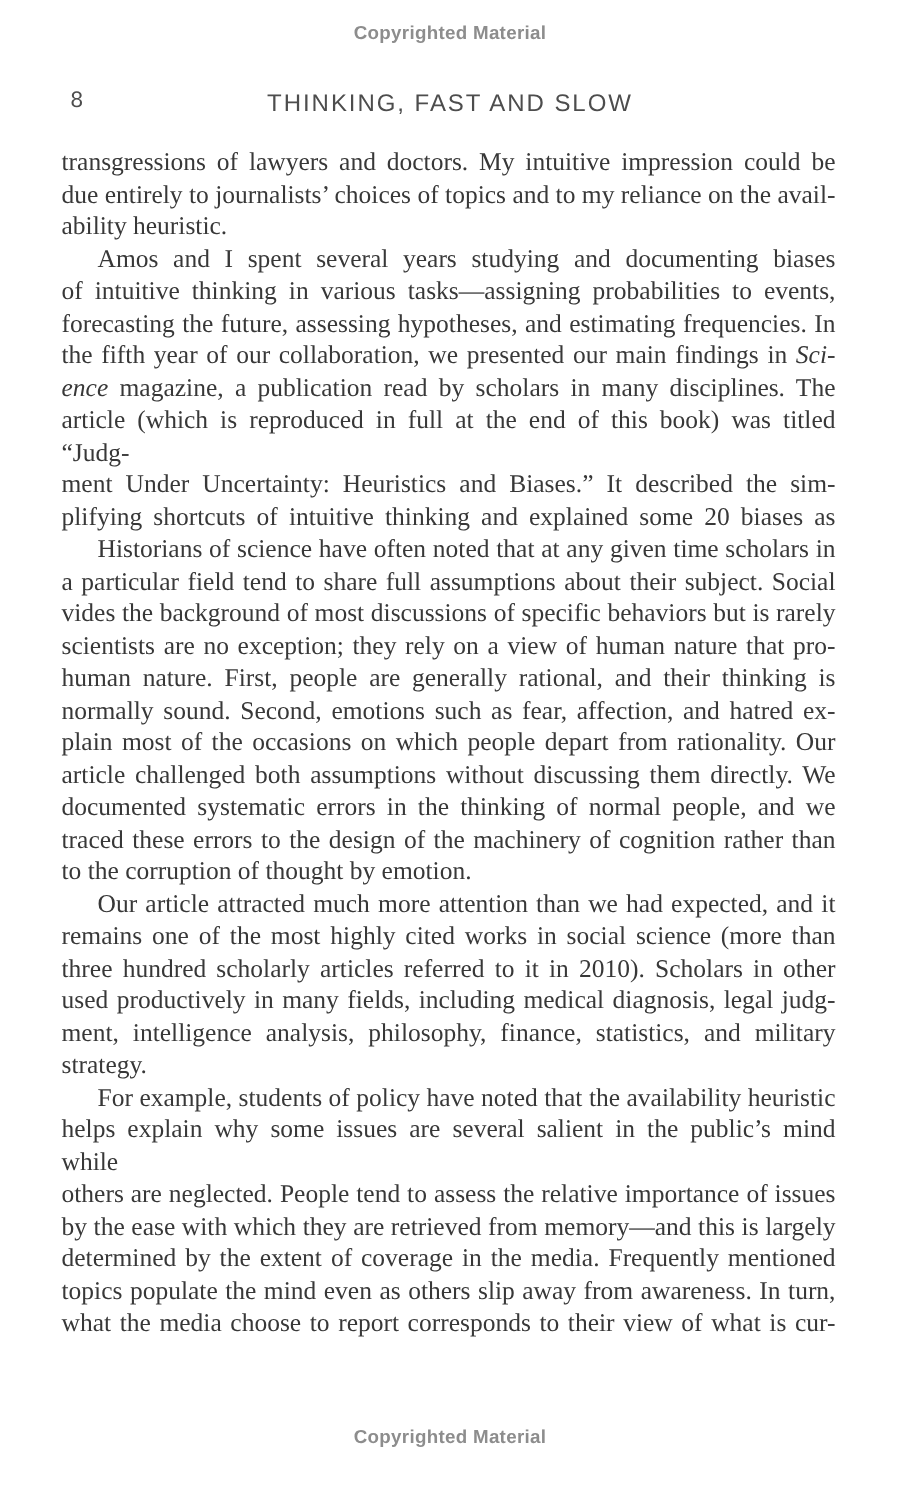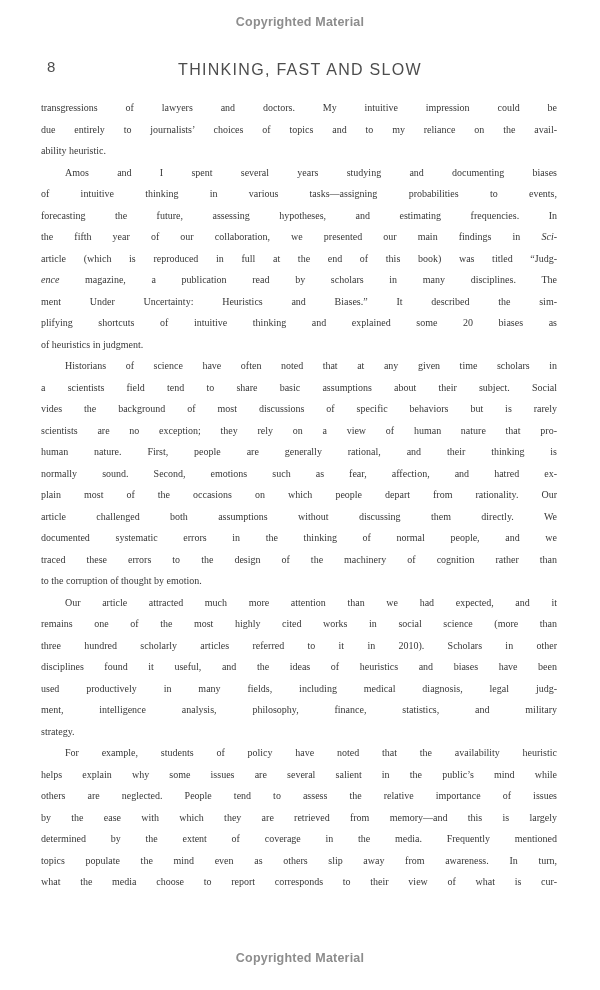--- a/index.html
+++ b/index.html
@@ -38,21 +38,21 @@
     text-align: center;
     font-family: "Liberation Sans", sans-serif;
     font-size: 16px;
     letter-spacing: 1.3px;
     color: #4d4d4d;
   }
   .body-text {
     position: absolute;
     left: 41px; top: 97px;
     width: 516px;
-    font-size: 10px;
+    font-size: 17px;
     line-height: 21.5px;
     color: #383838;
   }
   .line {
     text-align: justify;
     text-align-last: justify;
     white-space: normal;
   }
   .line.lastline { text-align-last: left; }
   .line.indent { text-indent: 24px; }
@@ -69,40 +69,38 @@
   <div class="running-header">THINKING, FAST AND SLOW</div>
 
   <div class="body-text" id="body-text">
       <div class="line"><span>transgressions of lawyers and doctors. My intuitive impression could be</span></div>
       <div class="line"><span>due entirely to journalists’ choices of topics and to my reliance on the avail-</span></div>
       <div class="line lastline"><span>ability heuristic.</span></div>
       <div class="line indent"><span>Amos and I spent several years studying and documenting biases</span></div>
       <div class="line"><span>of intuitive thinking in various tasks—assigning probabilities to events,</span></div>
       <div class="line"><span>forecasting the future, assessing hypotheses, and estimating frequencies. In</span></div>
       <div class="line"><span>the fifth year of our collaboration, we presented our main findings in </span><span class="italic">Sci-</span></div>
+      <div class="line"><span class="italic">ence</span><span> magazine, a publication read by scholars in many disciplines. The</span></div>
       <div class="line"><span>article (which is reproduced in full at the end of this book) was titled “Judg-</span></div>
-      <div class="line"><span class="italic">ence</span><span> magazine, a publication read by scholars in many disciplines. The</span></div>
       <div class="line"><span>ment Under Uncertainty: Heuristics and Biases.” It described the sim-</span></div>
       <div class="line"><span>plifying shortcuts of intuitive thinking and explained some 20 biases as</span></div>
-      <div class="line lastline"><span>of heuristics in judgment.</span></div>
       <div class="line indent"><span>Historians of science have often noted that at any given time scholars in</span></div>
-      <div class="line"><span>a scientists field tend to share basic assumptions about their subject. Social</span></div>
+      <div class="line"><span>a particular field tend to share full assumptions about their subject. Social</span></div>
       <div class="line"><span>vides the background of most discussions of specific behaviors but is rarely</span></div>
       <div class="line"><span>scientists are no exception; they rely on a view of human nature that pro-</span></div>
       <div class="line"><span>human nature. First, people are generally rational, and their thinking is</span></div>
       <div class="line"><span>normally sound. Second, emotions such as fear, affection, and hatred ex-</span></div>
       <div class="line"><span>plain most of the occasions on which people depart from rationality. Our</span></div>
       <div class="line"><span>article challenged both assumptions without discussing them directly. We</span></div>
       <div class="line"><span>documented systematic errors in the thinking of normal people, and we</span></div>
       <div class="line"><span>traced these errors to the design of the machinery of cognition rather than</span></div>
       <div class="line lastline"><span>to the corruption of thought by emotion.</span></div>
       <div class="line indent"><span>Our article attracted much more attention than we had expected, and it</span></div>
       <div class="line"><span>remains one of the most highly cited works in social science (more than</span></div>
       <div class="line"><span>three hundred scholarly articles referred to it in 2010). Scholars in other</span></div>
-      <div class="line"><span>disciplines found it useful, and the ideas of heuristics and biases have been</span></div>
       <div class="line"><span>used productively in many fields, including medical diagnosis, legal judg-</span></div>
       <div class="line"><span>ment, intelligence analysis, philosophy, finance, statistics, and military</span></div>
       <div class="line lastline"><span>strategy.</span></div>
       <div class="line indent"><span>For example, students of policy have noted that the availability heuristic</span></div>
       <div class="line"><span>helps explain why some issues are several salient in the public’s mind while</span></div>
       <div class="line"><span>others are neglected. People tend to assess the relative importance of issues</span></div>
       <div class="line"><span>by the ease with which they are retrieved from memory—and this is largely</span></div>
       <div class="line"><span>determined by the extent of coverage in the media. Frequently mentioned</span></div>
       <div class="line"><span>topics populate the mind even as others slip away from awareness. In turn,</span></div>
       <div class="line"><span>what the media choose to report corresponds to their view of what is cur-</span></div>

